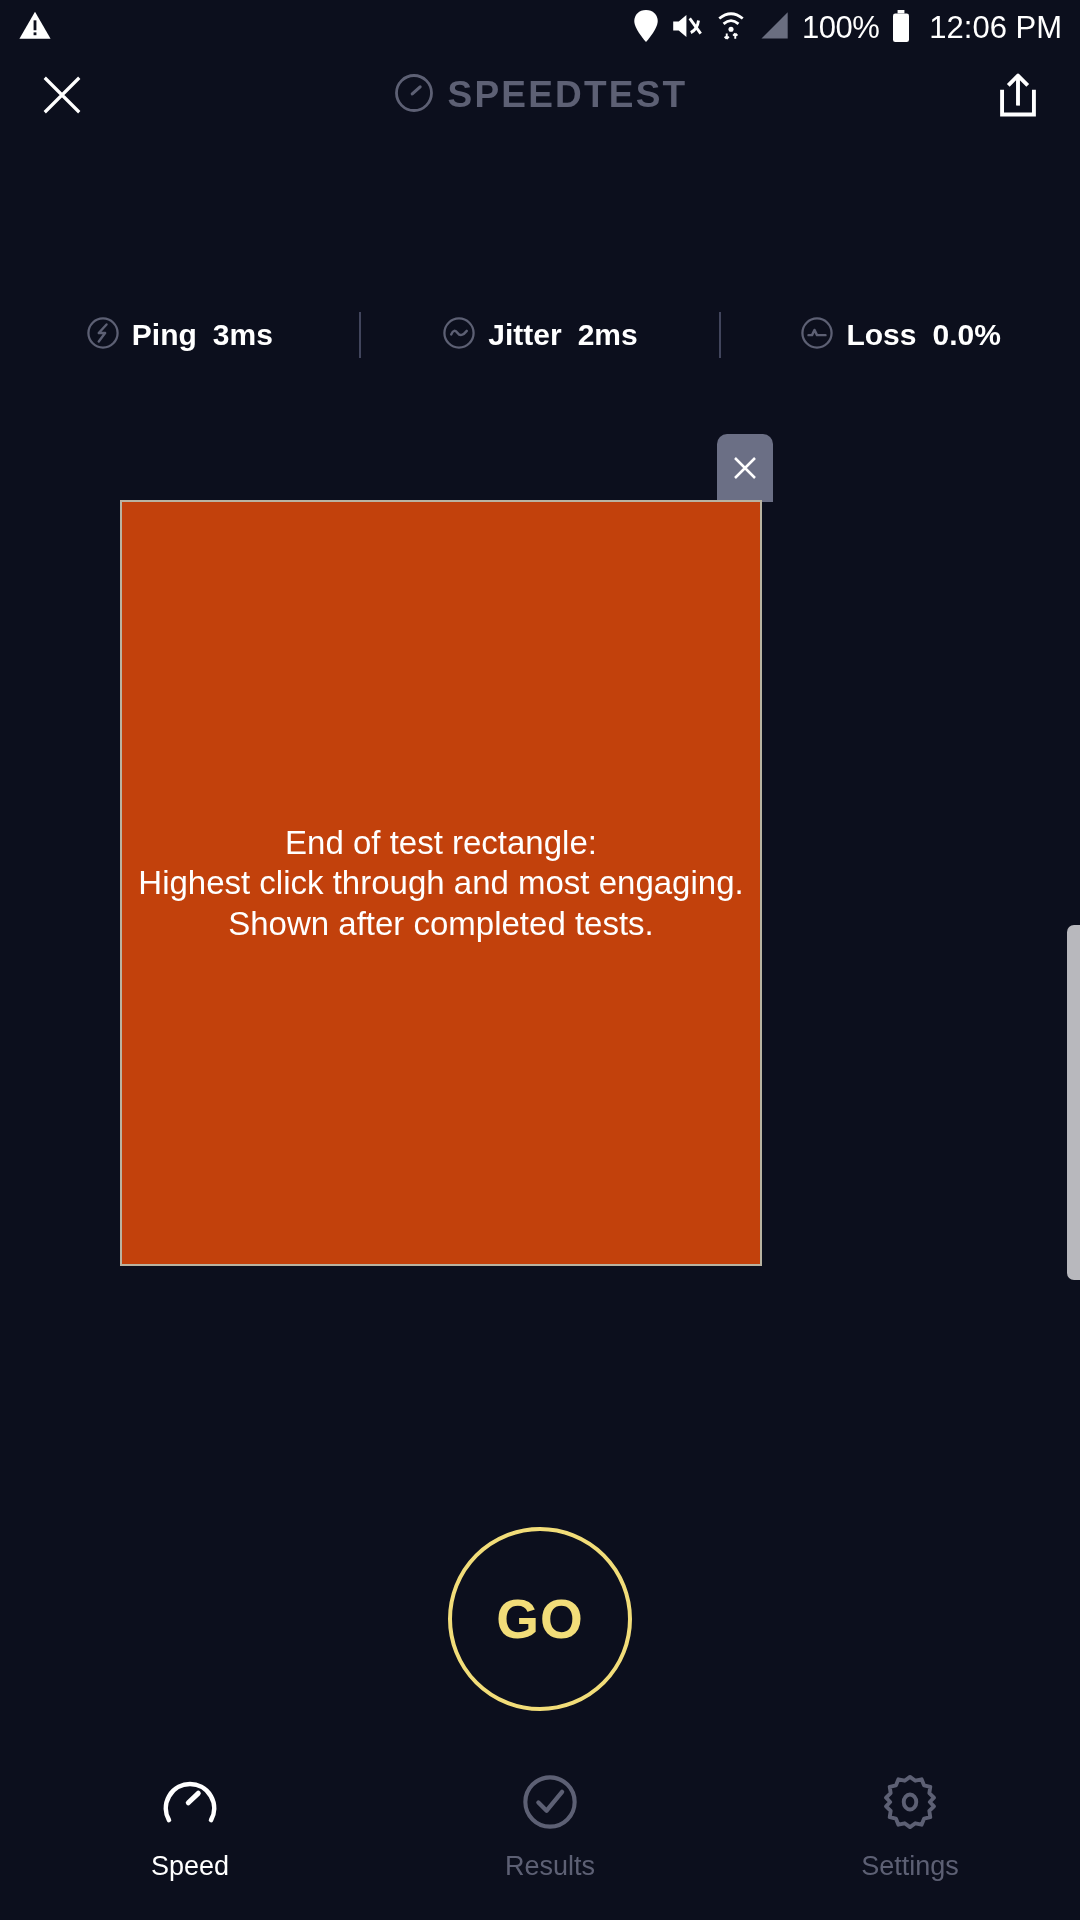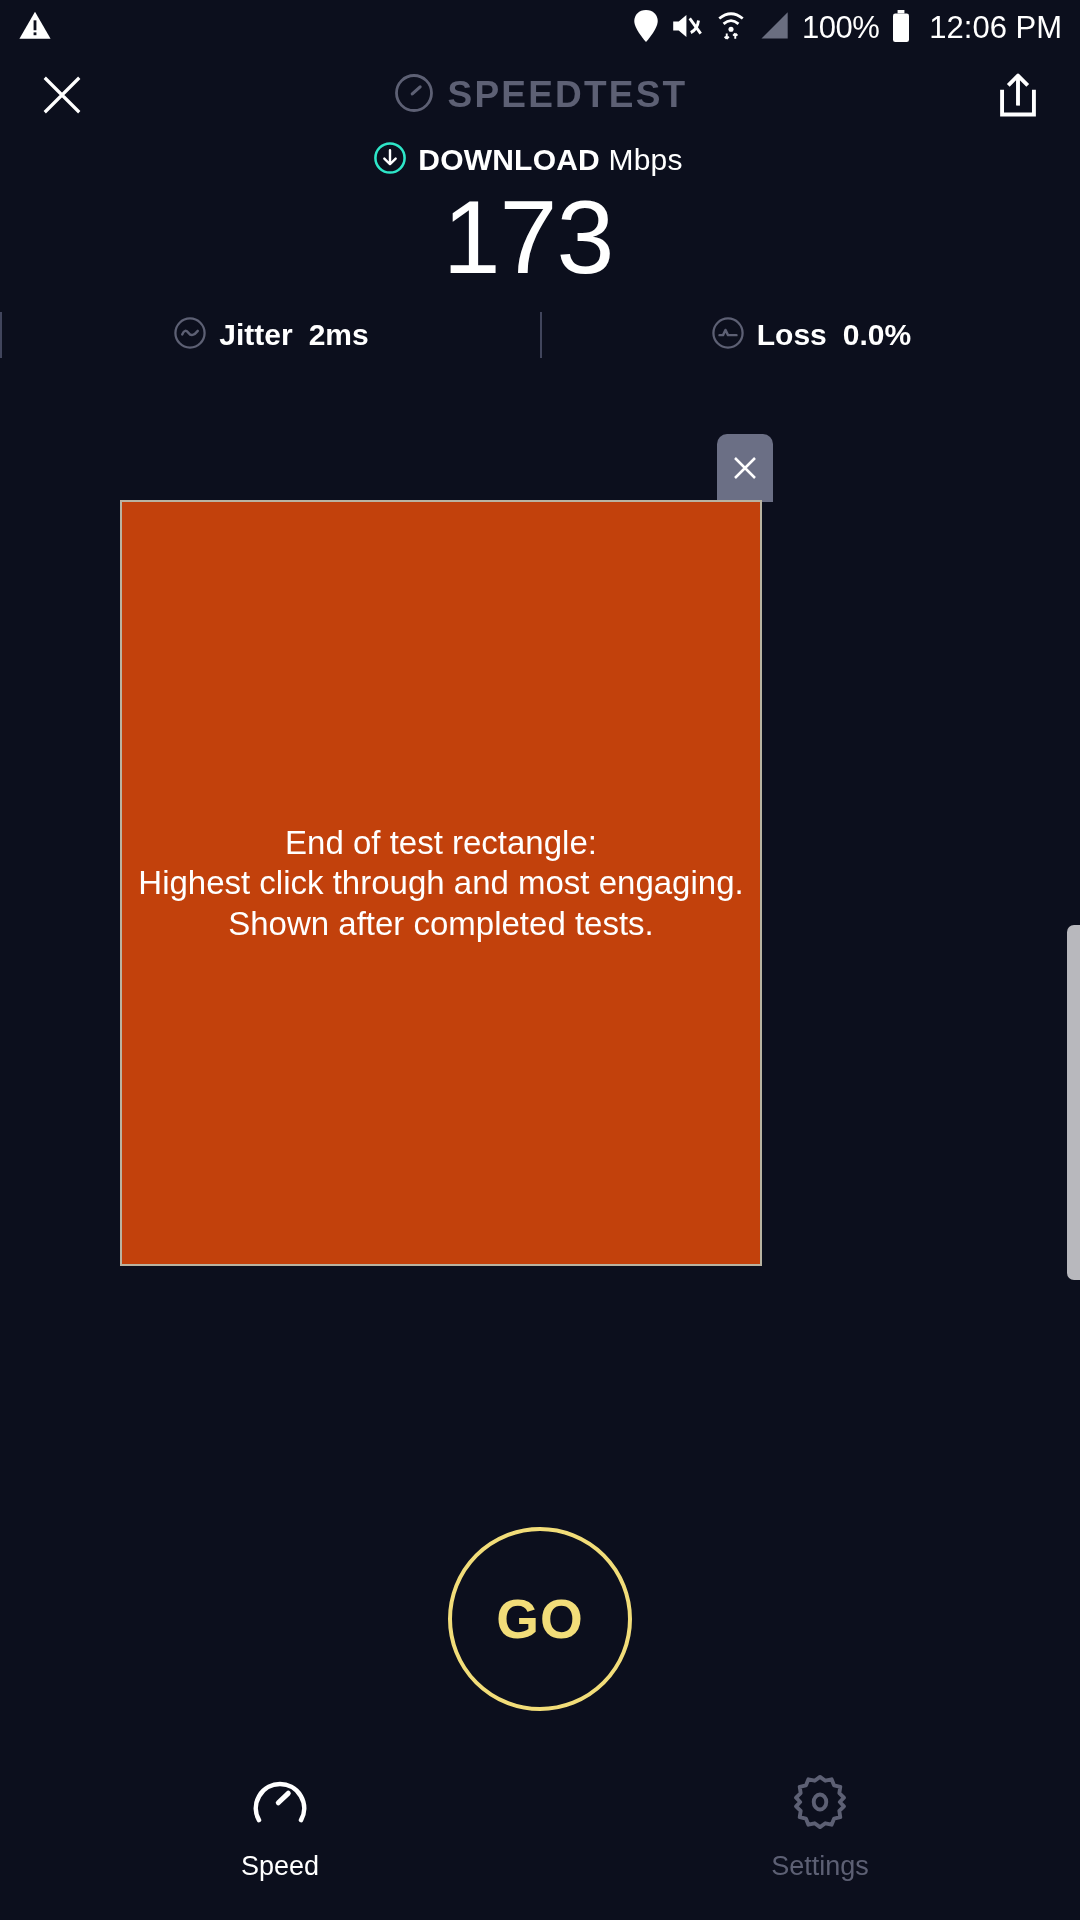--- a/index.html
+++ b/index.html
@@ -253,39 +253,37 @@
         <path d="M2 10 L2 24 L20 24 L20 10" stroke="#ffffff" stroke-width="2.2" fill="none"></path>
         <path d="M11 19 L11 2" stroke="#ffffff" stroke-width="2.2" fill="none"></path>
         <path d="M5.5 7.5 L11 2 L16.5 7.5" stroke="#ffffff" stroke-width="2.2" fill="none" stroke-linejoin="round"></path>
       </svg>
     </div>
   </div>
 
   <div class="results">
     <div class="res-row">
 
-      <div class="res-col dl">
-        <div class="res-head">
-          <span>
-            <svg width="34" height="34" viewBox="0 0 24 24">
-              <circle cx="12" cy="12" r="10.3" stroke="#2ee6c8" stroke-width="1.8" fill="none"></circle>
-              <path d="M12 6.5 L12 16.2 M8 12.4 L12 16.4 L16 12.4" stroke="#ffffff" stroke-width="1.7" fill="none" stroke-linecap="round" stroke-linejoin="round"></path>
-            </svg>
-          </span>
-          <span class="res-label"><span>DOWNLOAD</span> <span class="unit">Mbps</span></span>
-        </div>
-        <div class="res-value">173</div>
-      </div>
 
 
     </div>
   </div>
 
   <div class="metrics">
 
+    <div class="metric">
+      <span>
+        <svg width="34" height="34" viewBox="0 0 24 24">
+          <circle cx="12" cy="12" r="10.3" stroke="#5d6074" stroke-width="1.6" fill="none"></circle>
+          <path d="M14.5 6 L9 12 L13.5 12 L9 18" stroke="#5d6074" stroke-width="1.7" fill="none" stroke-linecap="round" stroke-linejoin="round"></path>
+        </svg>
+      </span>
+      <span class="m-name">Ping</span>
+      <span class="m-val">3ms</span>
+    </div>
 
     <div class="m-sep"></div>
 
     <div class="metric">
       <span>
         <svg width="34" height="34" viewBox="0 0 24 24">
           <circle cx="12" cy="12" r="10.3" stroke="#5d6074" stroke-width="1.6" fill="none"></circle>
           <path d="M6.5 13 Q8.5 8.5 11 12 Q13.5 15.5 17.5 10.5" stroke="#5d6074" stroke-width="1.7" fill="none" stroke-linecap="round"></path>
         </svg>
       </span>
@@ -334,20 +332,29 @@
     <div class="nav-item active">
       <span>
         <svg width="58" height="58" viewBox="0 0 24 24">
           <path d="M3.3 19.5 A10 10 0 1 1 20.7 19.5" stroke="#ffffff" stroke-width="1.9" fill="none" stroke-linecap="round"></path>
           <path d="M15.4 8.4 L11.3 12.3" stroke="#ffffff" stroke-width="2.1" fill="none" stroke-linecap="round"></path>
         </svg>
       </span>
       <span class="nav-label">Speed</span>
     </div>
 
+    <div class="nav-item">
+      <span>
+        <svg width="58" height="58" viewBox="0 0 24 24">
+          <circle cx="12" cy="12" r="10.2" stroke="#5d6074" stroke-width="1.7" fill="none"></circle>
+          <path d="M7.2 12.2 L10.6 15.6 L17 7.8" stroke="#5d6074" stroke-width="1.8" fill="none" stroke-linecap="round" stroke-linejoin="round"></path>
+        </svg>
+      </span>
+      <span class="nav-label">Results</span>
+    </div>
 
 
     <div class="nav-item">
       <span>
         <svg width="58" height="58" viewBox="0 0 24 24">
           <path d="M12 1.6 L14.2 3.2 L16.8 2.6 L17.8 5.1 L20.4 5.7 L20 8.3 L21.9 10.2 L20.2 12 L21.9 13.8 L20 15.7 L20.4 18.3 L17.8 18.9 L16.8 21.4 L14.2 20.8 L12 22.4 L9.8 20.8 L7.2 21.4 L6.2 18.9 L3.6 18.3 L4 15.7 L2.1 13.8 L3.8 12 L2.1 10.2 L4 8.3 L3.6 5.7 L6.2 5.1 L7.2 2.6 L9.8 3.2 Z" stroke="#5d6074" stroke-width="1.6" fill="none" stroke-linejoin="round"></path>
           <ellipse cx="12" cy="12" rx="2.6" ry="3.1" stroke="#5d6074" stroke-width="1.6" fill="none"></ellipse>
         </svg>
       </span>
       <span class="nav-label">Settings</span>

